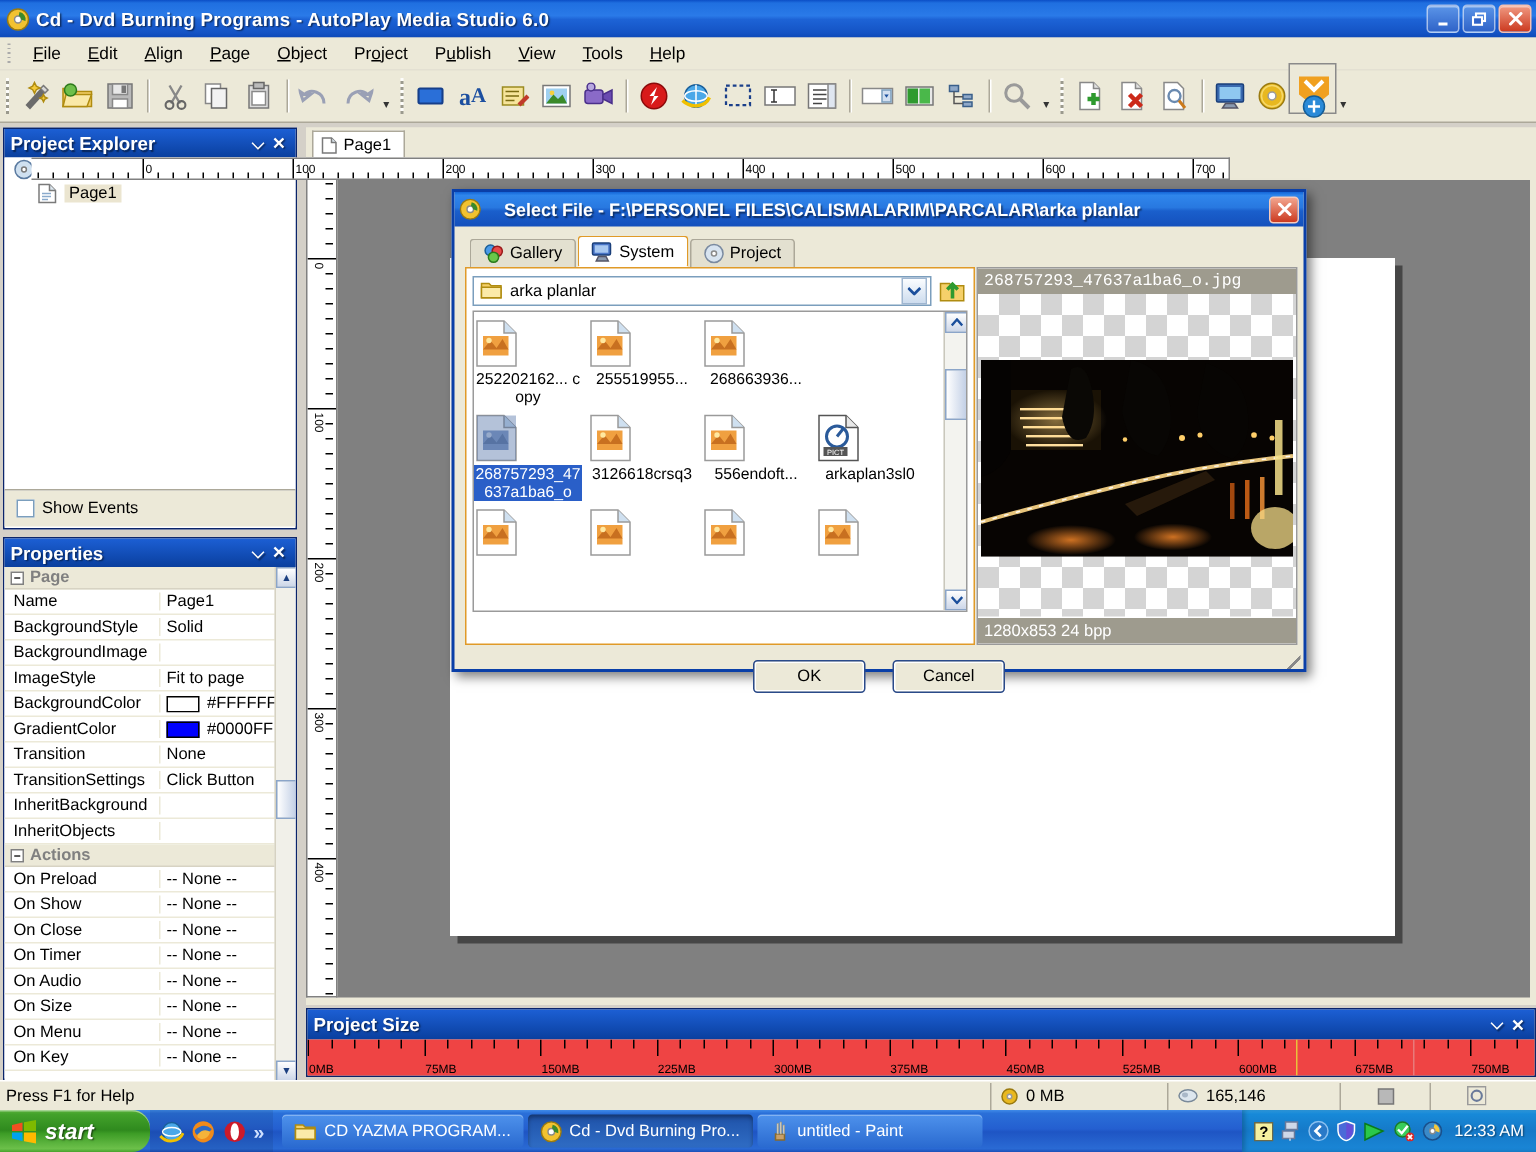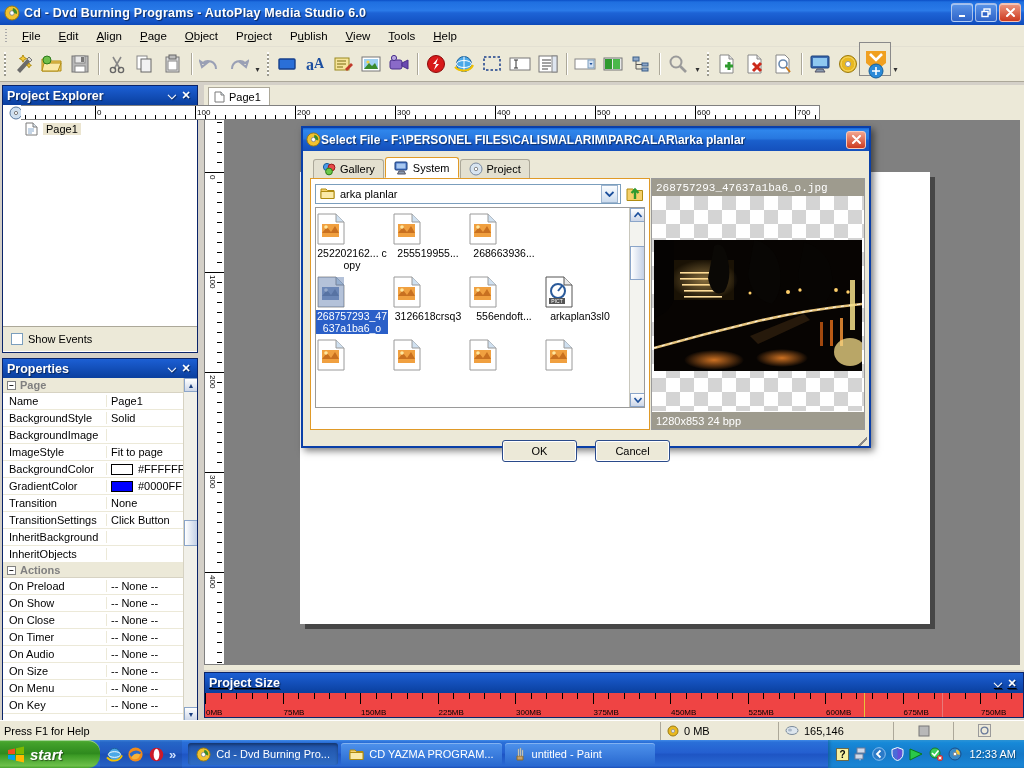--- a/index.html
+++ b/index.html
@@ -116,21 +116,21 @@
   .canvas-bg { position: absolute; left: 225px; top: 120px; width: 795px; height: 545px;
                background: #808080; overflow: hidden; }
   .page-white { position: absolute; left: 75px; top: 52px; width: 630px; height: 452px; background: #fff;
                 box-shadow: 5px 5px 0 rgba(0,0,0,.45); }
   .page-text { position: absolute; left: 26px; top: 219px; font-size: 17.5px; font-weight: bold;
                color: #e8102a; font-family: "DejaVu Sans", sans-serif; letter-spacing: .3px;
                white-space: nowrap; }
 
   
   #projsize { position: absolute; left: 204px; top: 672px; width: 820px; height: 46px;
-              background: #ece9d8; border: 1px solid #0a246a; text-decoration: underline; }
+              background: #ece9d8; border: 1px solid #0a246a; }
   #projsize .panel-title { height: 20px; font-size: 12.5px; }
   .sizeruler { position: relative; height: 24px; background: #ef4444; overflow: hidden; }
   .srlabel { position: absolute; bottom: 0px; font-size: 8px; color: #000; }
   .srtick { position: absolute; top: 0; width: 1px; background: #000; }
 
   
   .statusbar { position: absolute; left: 0; top: 720px; width: 1024px; height: 20px;
                background: #ece9d8; border-top: 1px solid #fff; display: flex; align-items: center; font-size: 11px; }
   .sb-cell { height: 18px; display: flex; align-items: center; gap: 5px; padding: 0 6px;
              border-left: 1px solid #aca899; }
@@ -158,21 +158,21 @@
           box-shadow: inset 2px 0 3px rgba(0,0,0,.2); }
   .tray .clock { color: #fff; font-size: 11px; margin-left: 3px; text-shadow: 1px 1px 1px rgba(0,0,0,.4); }
 
   
   #dlg { position: absolute; left: 301px; top: 126px; width: 570px; height: 322px;
          background: #ece9d8; border: 2px solid #0a3fa8; box-shadow: 3px 3px 7px rgba(0,0,0,.5); }
   #dlg .dlg-title {
     height: 23px; background: linear-gradient(to bottom,#1466d8 0%,#2f86ec 10%,#2878e0 45%,#1a5fcc 55%,#1450bc 100%);
     display: flex; align-items: center; padding: 0 3px;
   }
-  #dlg .dlg-title .t { color: #fff; font-weight: bold; font-size: 12px; margin-left: 0;
+  #dlg .dlg-title .t { color: #fff; font-weight: bold; font-size: 12px; margin-left: 15px;
                        text-shadow: 1px 1px 1px rgba(0,0,0,.5); white-space: nowrap; }
   #dlg .dlg-close { margin-left: auto; width: 20px; height: 18px; border-radius: 3px;
                     background: linear-gradient(to bottom,#f2a58e,#cc3a20); border: 1px solid #f7cbbc;
                     color: #fff; font-weight: bold; font-size: 12px; display: flex; align-items: center; justify-content: center; }
   .dlg-body { position: relative; padding: 6px; height: 297px; }
   .tabs { display: flex; align-items: flex-end; height: 21px; margin-left: 4px; }
   .tab { height: 19px; display: flex; align-items: center; gap: 4px; padding: 0 8px;
          background: #e3e0d0; border: 1px solid #aca899; border-bottom: none;
          border-radius: 3px 3px 0 0; font-size: 11px; margin-right: 1px; }
   .tab.active { height: 21px; background: #fff; border-color: #e09a28; border-bottom: 1px solid #fff;
@@ -1262,41 +1262,41 @@
       </span>
       <span>
         <svg width="17" height="17" viewBox="0 0 18 18">
           <circle cx="9" cy="9" r="7.2" fill="#cc1a2a"></circle>
           <ellipse cx="9" cy="9" rx="3" ry="6" fill="#fff"></ellipse>
         </svg>
       </span>
       <span style="color:#cfe0ff;font-size:13px;font-weight:bold;">»</span>
     </div>
     <div class="tasks">
+      <div class="taskitem">
+        <span>
+          <svg width="15" height="13" viewBox="0 0 15 13">
+            <path d="M1 2 h5 l1.5 1.5 h6.5 v8 H1 Z" fill="#f5d06a" stroke="#b08c10"></path>
+            <path d="M1 4.5 h13 v7 H1 Z" fill="#fbeaa8" stroke="#b08c10"></path>
+          </svg>
+        </span>
+        <span>CD YAZMA PROGRAM...</span>
+      </div>
       <div class="taskitem active">
         <span>
           <svg width="15" height="15" viewBox="0 0 16 16">
             <circle cx="8" cy="8" r="7" fill="#f2c230" stroke="#9a7a10"></circle>
             <circle cx="8" cy="8" r="2.3" fill="#fff" stroke="#8a8a8a"></circle>
             <path d="M9 3 A5 5 0 0 1 13 9 L10 8 A2.6 2.6 0 0 0 8.5 5.5Z" fill="#3a8a2a"></path>
           </svg>
         </span>
         <span>Cd - Dvd Burning Pro...</span>
       </div>
       <div class="taskitem">
         <span>
-          <svg width="15" height="13" viewBox="0 0 15 13">
-            <path d="M1 2 h5 l1.5 1.5 h6.5 v8 H1 Z" fill="#f5d06a" stroke="#b08c10"></path>
-            <path d="M1 4.5 h13 v7 H1 Z" fill="#fbeaa8" stroke="#b08c10"></path>
-          </svg>
-        </span>
-        <span>CD YAZMA PROGRAM...</span>
-      </div>
-      <div class="taskitem">
-        <span>
           <svg width="14" height="14" viewBox="0 0 14 14">
             <path d="M4 9 h6 v4 H4 Z" fill="#c8a06a" stroke="#8a6a2a"></path>
             <path d="M5 2 h1 v7 H5 Z M7 1 h1 v8 H7 Z M9 3 h1 v6 H9 Z" fill="#e8e4d8" stroke="#9a9a8a" stroke-width="0.5"></path>
           </svg>
         </span>
         <span>untitled - Paint</span>
       </div>
     </div>
     <div class="tray">
       <span>

